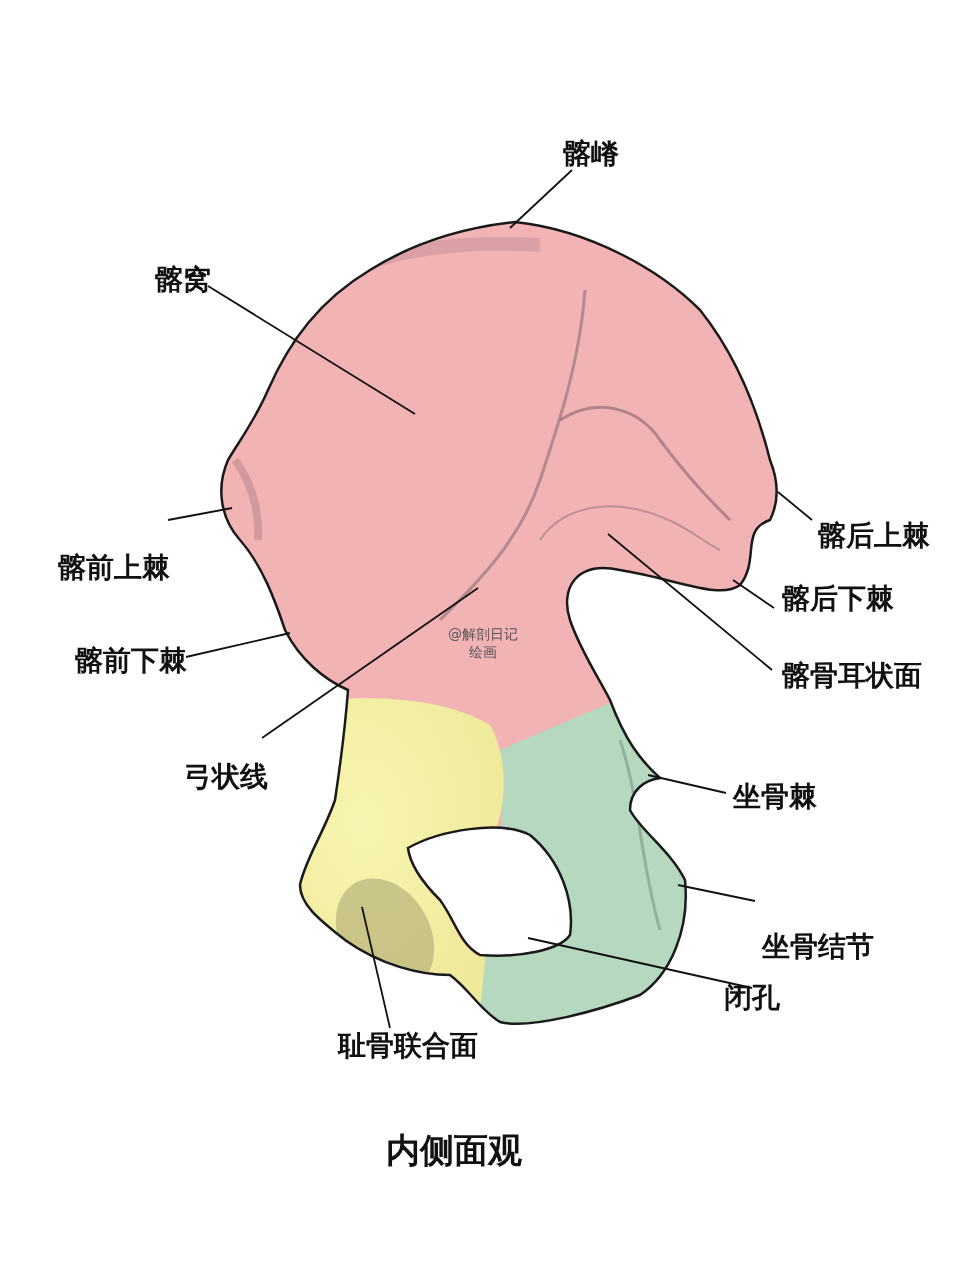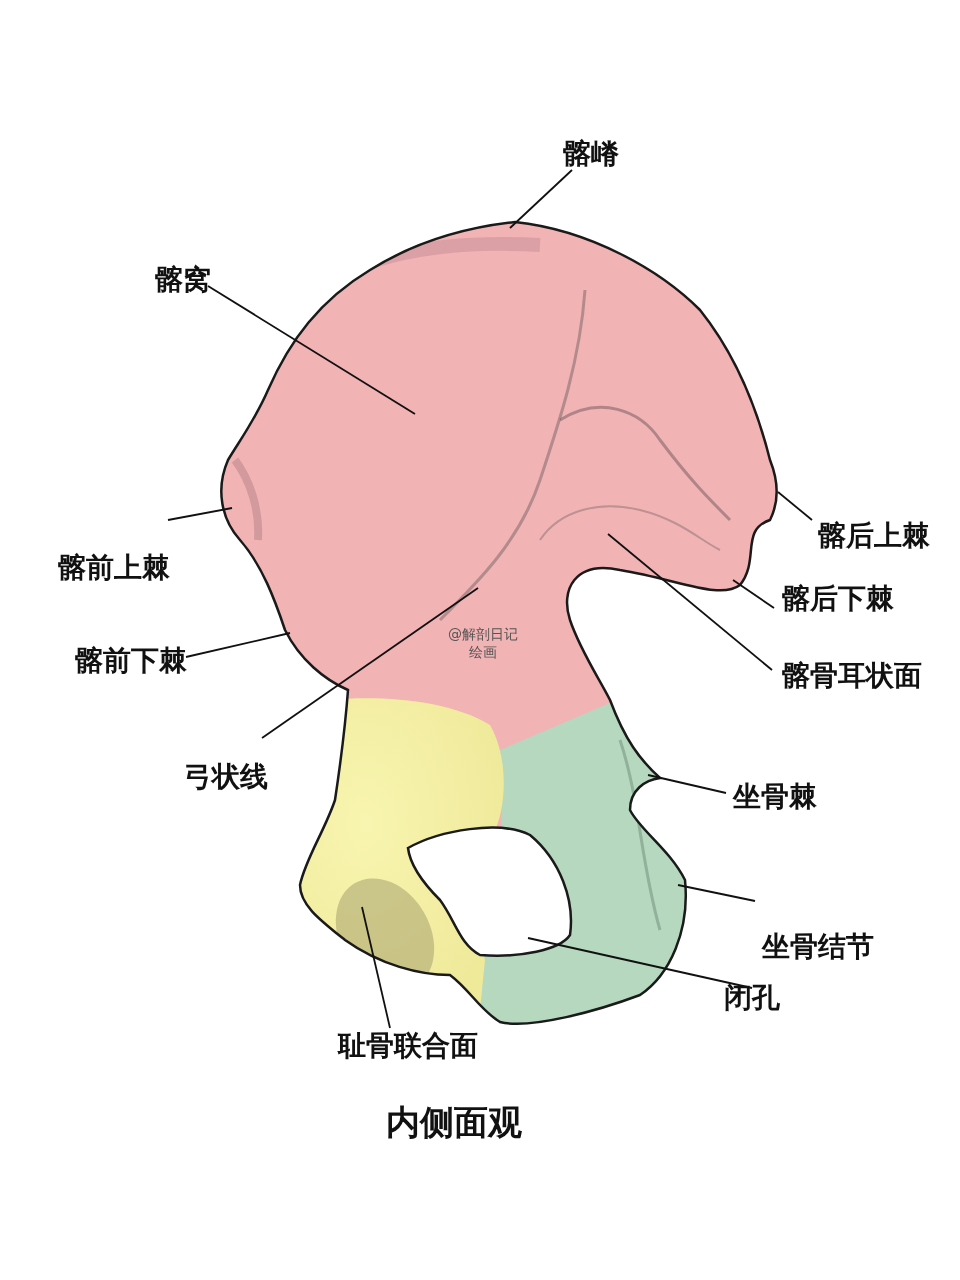--- a/index.html
+++ b/index.html
@@ -2,21 +2,21 @@
 <html><head>
 <meta charset="utf-8">
 <style>
   html, body { margin: 0; padding: 0; background: #ffffff; }
   body { width: 960px; height: 1280px; position: relative; overflow: hidden;
          font-family: "DejaVu Sans", "Liberation Sans", sans-serif; }
   svg.bone { position: absolute; left: 0; top: 0; }
   .label { position: absolute; font-weight: bold; font-size: 28px; color: #111;
            white-space: nowrap; line-height: 1; }
   .title { position: absolute; font-weight: bold; font-size: 34px; color: #111;
-           left: 0; width: 908px; text-align: center; top: 1100px; }
+           left: 0; width: 908px; text-align: center; top: 1128px; }
   .wm { position: absolute; left: 448px; top: 626px; font-size: 14px; color: #555;
         text-align: center; line-height: 1.25; }
 </style>
 </head>
 <body>
 
 <svg class="bone" width="960" height="1280" viewBox="0 0 960 1280">
   <defs>
     <clipPath id="boneClip">
       <path d="M515,222 C460,228 410,245 370,270 C320,300 290,340 268,390 C255,420 240,440 228,460 C215,490 222,520 240,540 C262,565 275,600 285,630 C300,660 325,680 348,690 C345,730 338,780 335,800 C325,830 305,860 300,885 C300,905 320,920 345,940 C380,965 420,975 450,975 C470,990 480,1010 500,1022 C530,1030 600,1010 640,995 C670,975 690,930 685,880 C670,850 640,830 630,810 C630,790 645,780 660,778 C640,760 625,740 610,700 C600,680 580,650 570,620 C560,590 575,560 620,570 C680,580 720,600 740,585 C760,560 740,530 770,520 C780,500 778,480 770,460 C760,420 740,360 700,310 C660,270 590,230 515,222 Z"></path>

